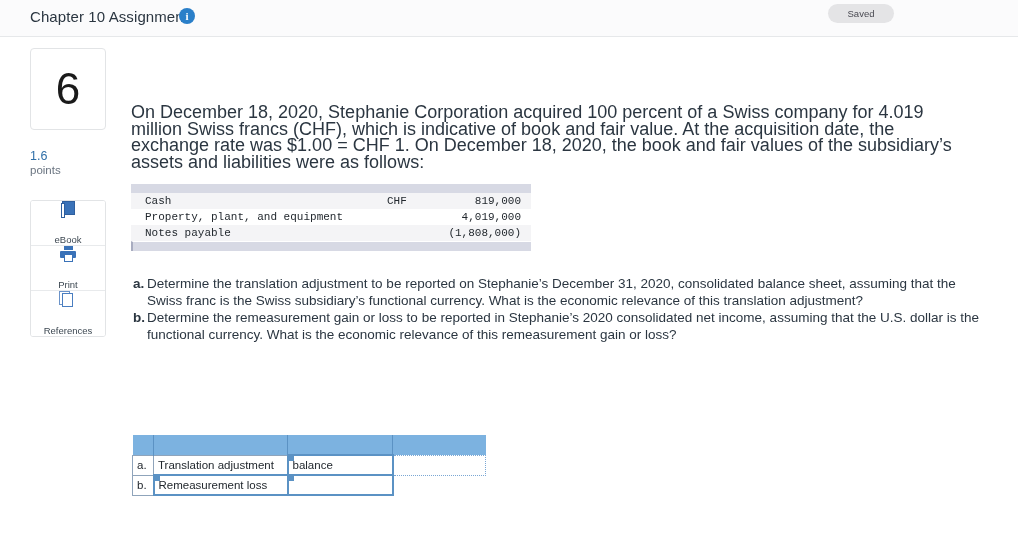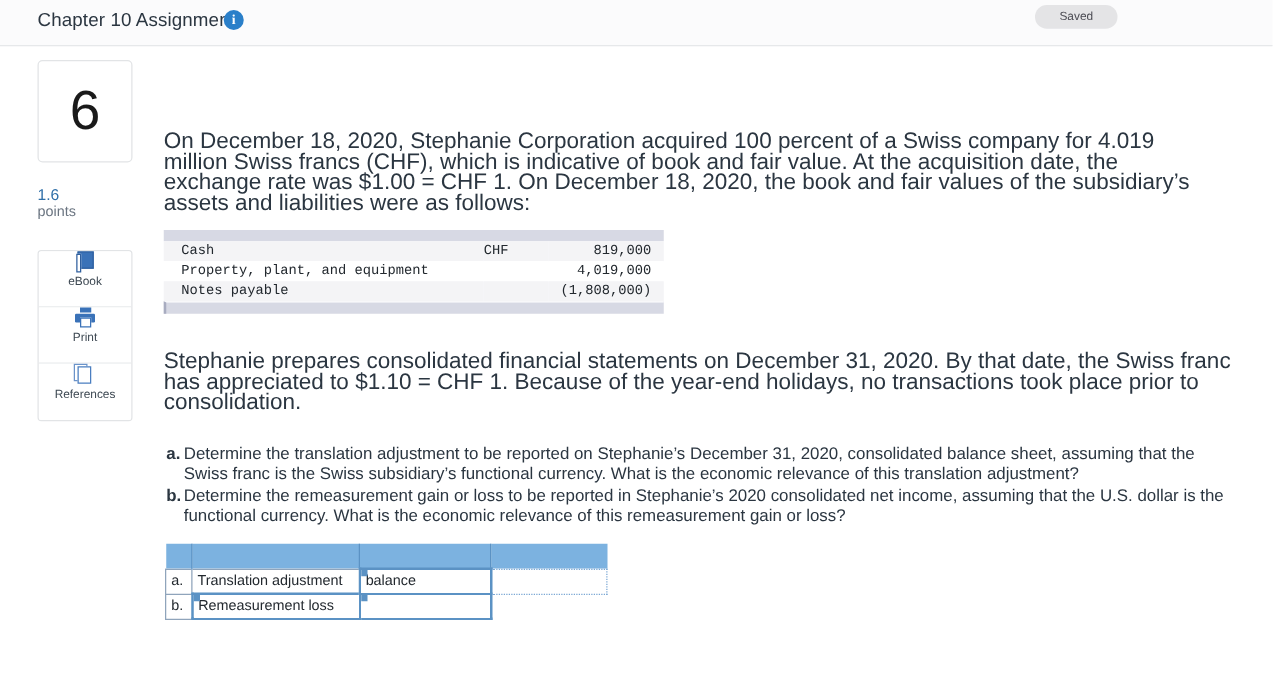--- a/index.html
+++ b/index.html
@@ -57,21 +57,21 @@
   .points-lbl { font-size: 11.5px; color: #6a7480; line-height: 1.3; }
 
   .tool-group {
     margin-top: 22px; width: 76px;
     border: 1px solid #e2e4e6; border-radius: 3px;
     background: #fff; overflow: hidden;
   }
   .tool-btn {
     height: 45px; border-bottom: 1px solid #e8eaec;
     display: flex; flex-direction: column;
-    align-items: center; justify-content: flex-start; gap: 2px;
+    align-items: center; justify-content: space-between; gap: 2px;
     background: #fff;
   }
   .tool-btn:last-child { border-bottom: none; }
   .tool-lbl { font-size: 9.5px; color: #3d4852; }
   .tool-ico { width: 18px; height: 17px; position: relative; }
 
   
   .ico-ebook .bk {
     position: absolute; left: 3px; top: 0; width: 13px; height: 14px;
     background: #3a72b8; border: 1.5px solid #2f5f9e;
@@ -236,21 +236,20 @@
           <tr>
             <td class="fin-lbl">Notes payable</td>
             <td class="fin-cur"></td>
             <td class="fin-amt">(1,808,000)</td>
           </tr>
         </tbody>
     </table>
     <div class="fin-foot"></div>
   </div>
 
-  <p class="para para-2">Stephanie prepares consolidated financial statements on December 31, 2020. By that date, the Swiss franc has appreciated to $1.10 = CHF 1. Because of the year-end holidays, no transactions took place prior to consolidation.</p>
 
   <div class="qlist">
       <div class="qitem">
         <span class="qmark">a.</span>
         <span class="qtext">Determine the translation adjustment to be reported on Stephanie’s December 31, 2020, consolidated balance sheet, assuming that the Swiss franc is the Swiss subsidiary’s functional currency. What is the economic relevance of this translation adjustment?</span>
       </div>
       <div class="qitem">
         <span class="qmark">b.</span>
         <span class="qtext">Determine the remeasurement gain or loss to be reported in Stephanie’s 2020 consolidated net income, assuming that the U.S. dollar is the functional currency. What is the economic relevance of this remeasurement gain or loss?</span>
       </div>

